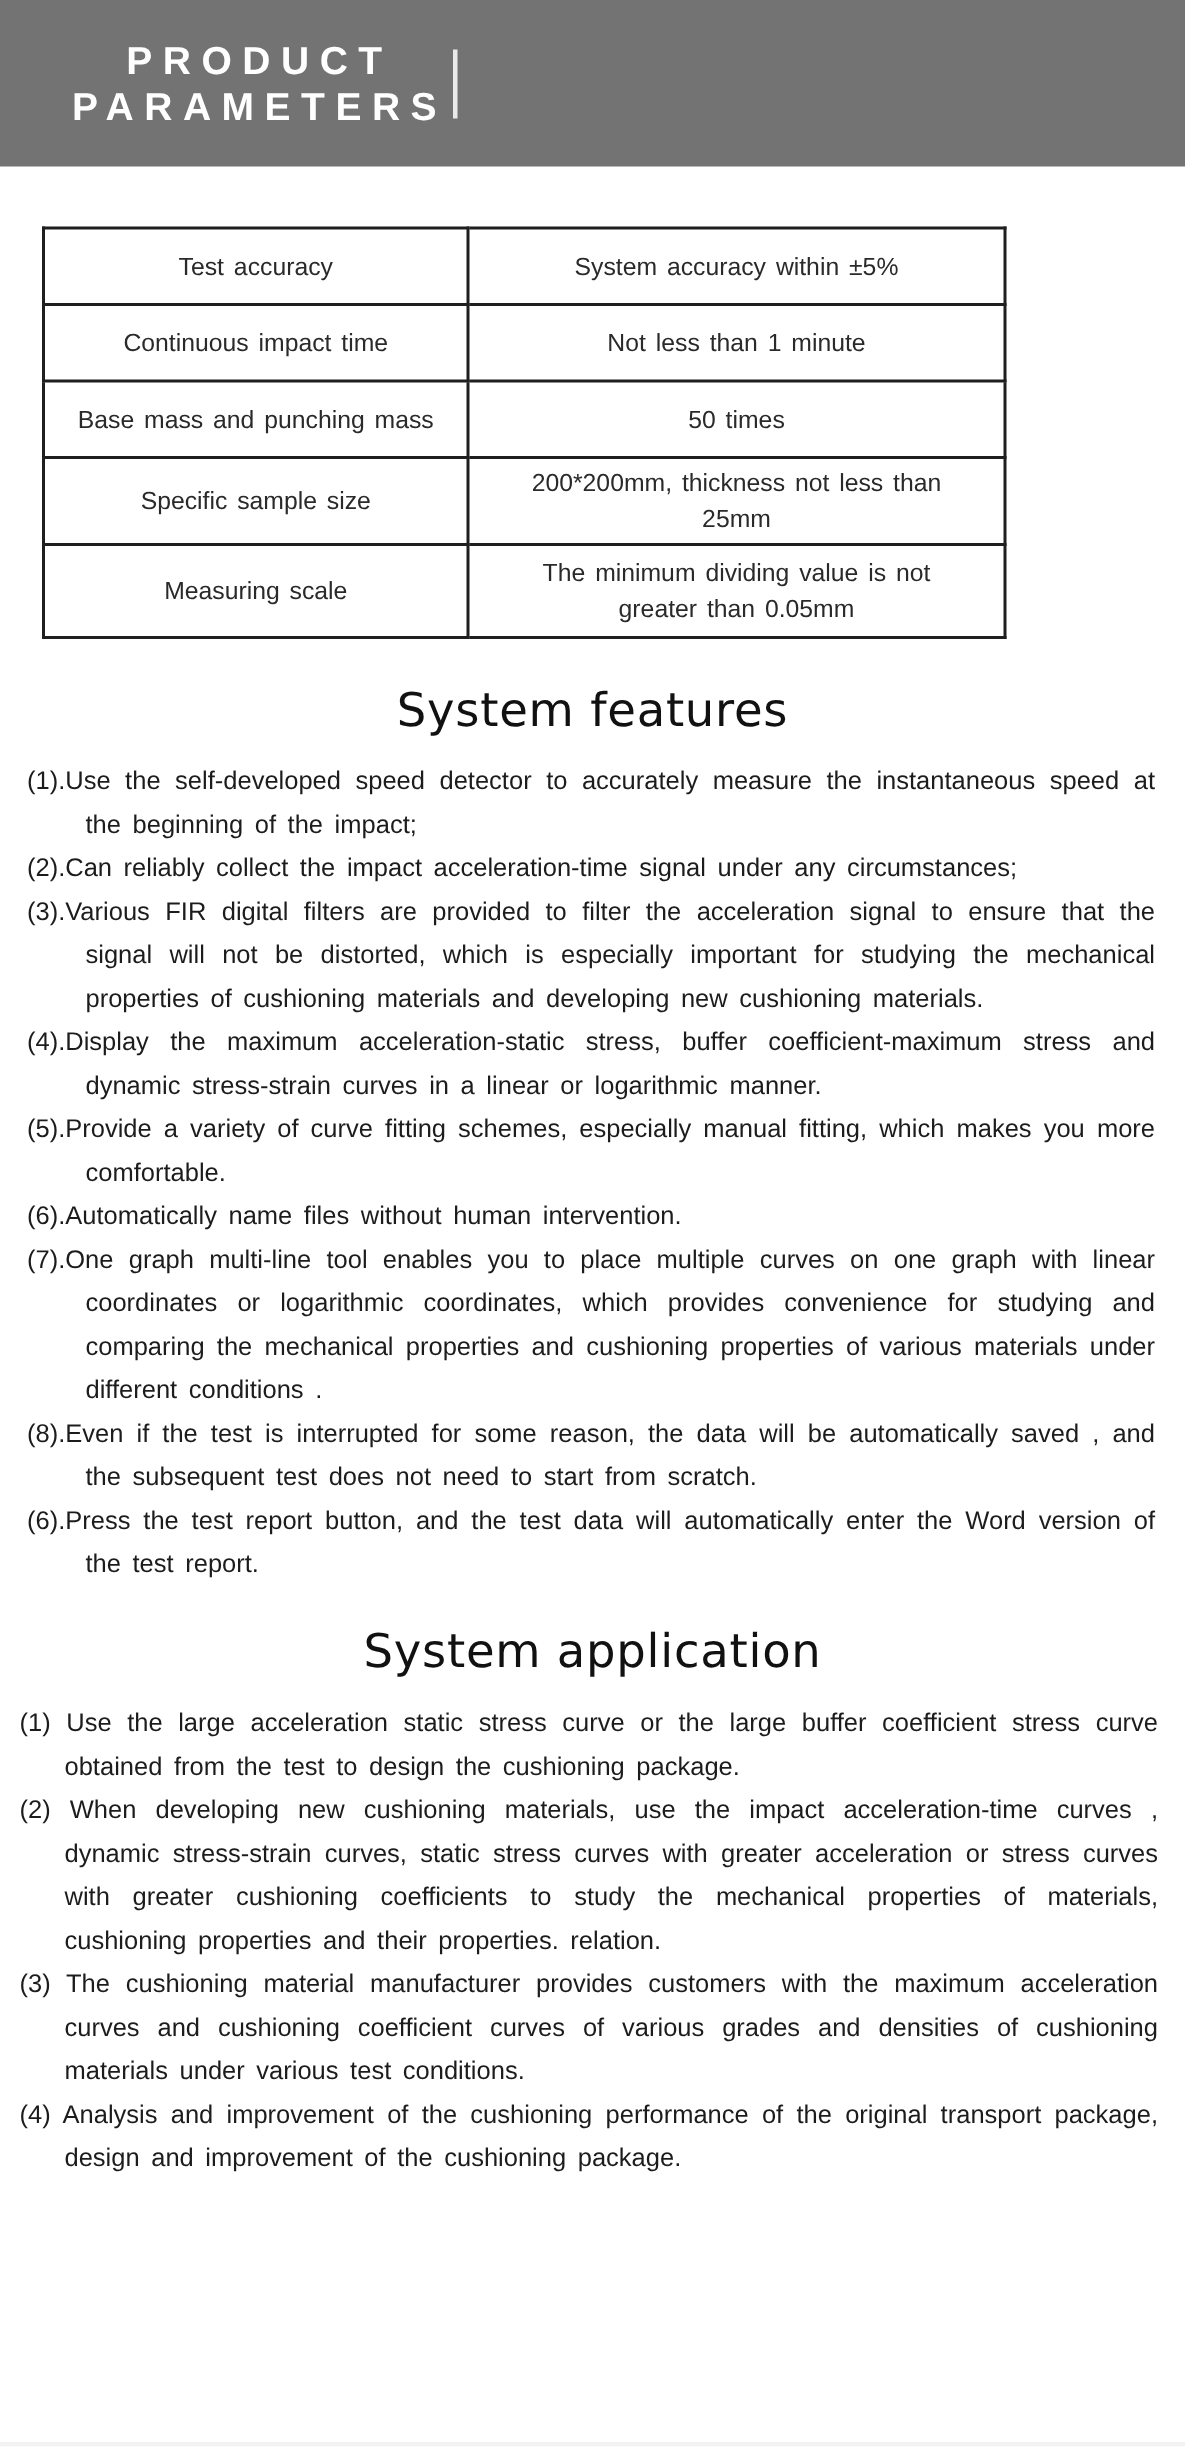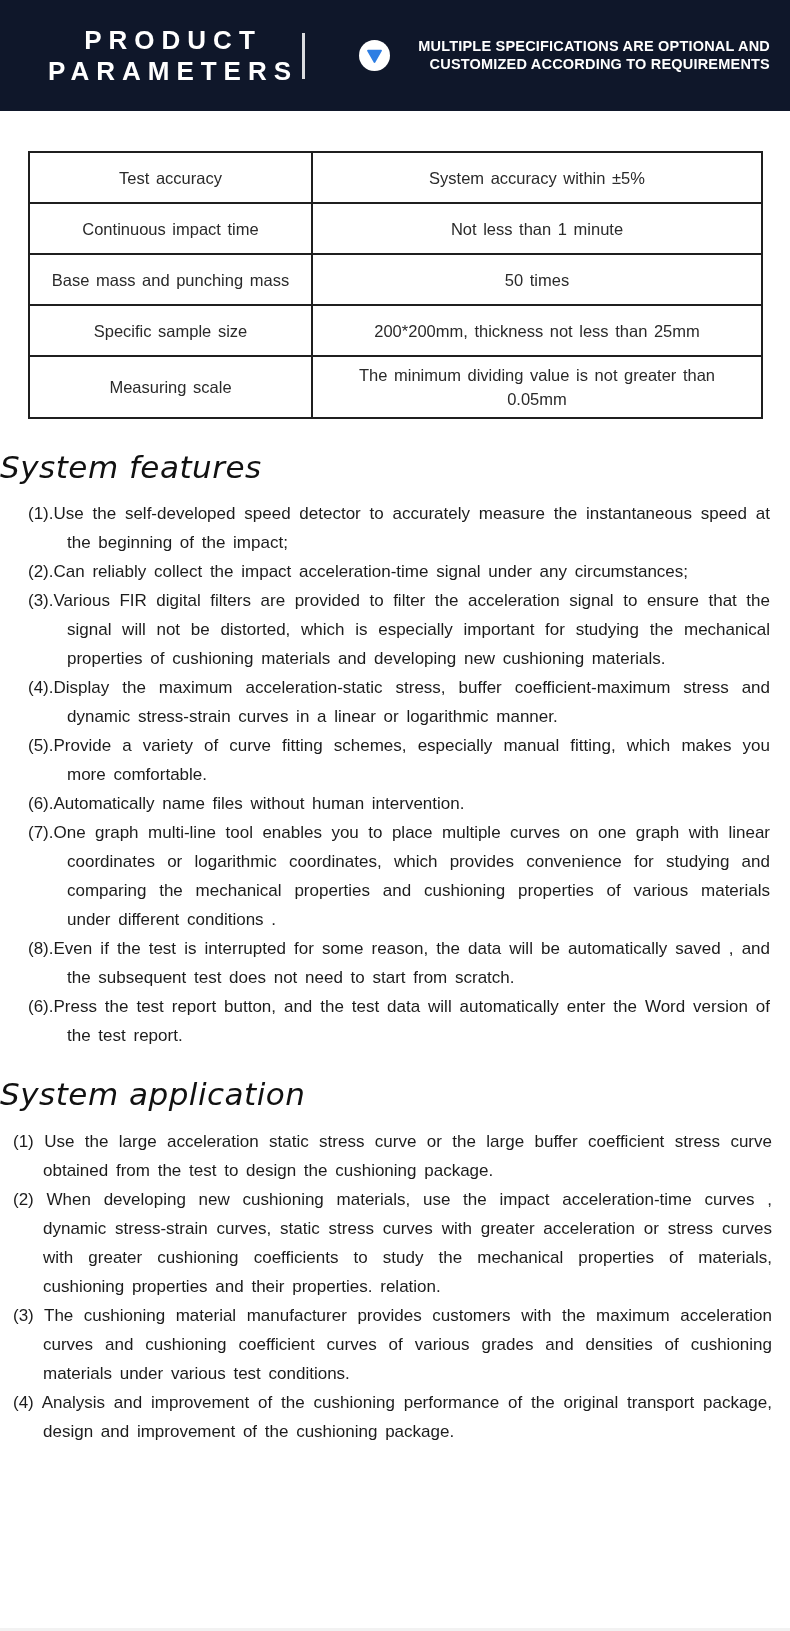--- a/index.html
+++ b/index.html
@@ -9,21 +9,21 @@
     margin: 0 auto;
     position: relative;
     overflow: hidden;
     font-family: "Liberation Sans", sans-serif;
     color: #1e1e1e;
   }
 
   
   .header {
     height: 111px;
-    background: #0f172a;
+    background: #737373;
     display: flex;
     align-items: center;
   }
   .header-title {
     margin-left: 48px;
     width: 250px;
     text-align: center;
     color: #ffffff;
     font-weight: bold;
     font-size: 26px;
@@ -62,60 +62,60 @@
     color: #ffffff;
     font-weight: bold;
     font-size: 14.5px;
     line-height: 17.5px;
     letter-spacing: 0.2px;
   }
 
   
   .spec-table {
     margin: 40px 0 0 28px;
-    width: 735px;
+    width: 643px;
     border-collapse: collapse;
     table-layout: fixed;
   }
   .spec-table td {
     border: 2px solid #1f1f1f;
     text-align: center;
     vertical-align: middle;
     font-size: 16.5px;
     color: #2a2a2a;
     word-spacing: 2px;
     height: 51px;
     padding: 4px 40px;
     line-height: 24px;
   }
   .spec-table td.label-cell { width: 283px; padding: 4px 4px; }
   .spec-table tr.tall td { height: 62px; }
 
   
   .section-title {
+    text-align: center;
     font-family: "DejaVu Sans", sans-serif;
     font-weight: 500;
     font-size: 31px;
     color: #111111;
     letter-spacing: 0.5px;
-    font-style: italic;
   }
   .features-title { margin-top: 30px; margin-bottom: 14px; }
   .applications-title { margin-top: 26px; margin-bottom: 15px; }
 
   
   .num-list {
     list-style: none;
     font-size: 17px;
     line-height: 29px;
     color: #1c1c1c;
     text-align: justify;
     word-spacing: 3px;
   }
-  .features-list { padding: 0 20px 0 28px; }
+  .features-list { padding: 0 20px 0 18px; }
   .features-list li { padding-left: 39px; text-indent: -39px; }
   .applications-list { padding: 0 18px 0 13px; }
   .applications-list li { padding-left: 30px; text-indent: -30px; }
 
   
   .bottom-strip {
     position: absolute;
     left: 0; bottom: 0;
     width: 100%; height: 3px;
     background: #f2f2f2;
@@ -123,31 +123,20 @@
 </style>
 </head>
 <body>
 
 <div class="header">
   <div class="header-title">
     <div>PRODUCT</div>
     <div>PARAMETERS</div>
   </div>
   <div class="header-divider"></div>
-  <div class="header-right">
-    <div class="circle-icon">
-      <svg width="21" height="21" viewBox="0 0 24 24">
-        <path d="M4.5 6.5 H19.5 L12 19.5 Z" fill="#2e7ee3" stroke="#2e7ee3" stroke-width="2" stroke-linejoin="round"></path>
-      </svg>
-    </div>
-    <div class="header-badge">
-      <div>MULTIPLE SPECIFICATIONS ARE OPTIONAL AND</div>
-      <div>CUSTOMIZED ACCORDING TO REQUIREMENTS</div>
-    </div>
-  </div>
 </div>
 
 <table class="spec-table">
   <tbody>
     <tr>
       <td class="label-cell">Test accuracy</td>
       <td>System accuracy within ±5%</td>
     </tr>
     <tr>
       <td class="label-cell">Continuous impact time</td>

